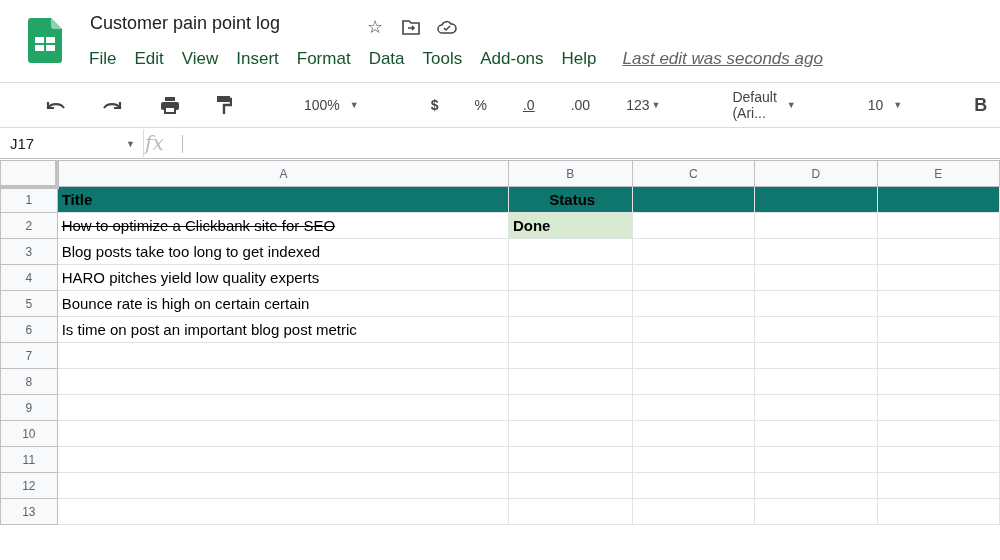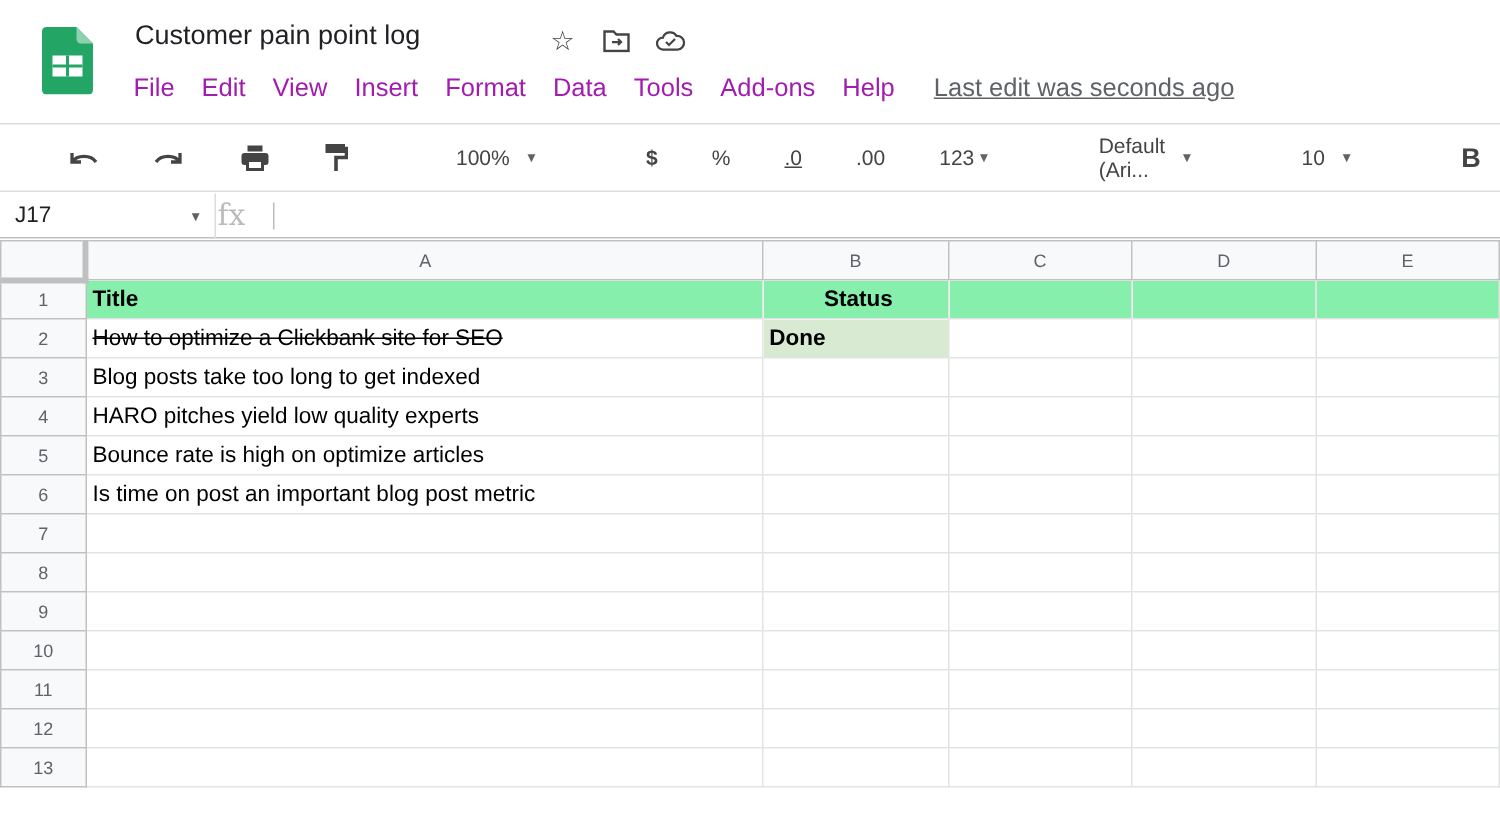--- a/index.html
+++ b/index.html
@@ -3,39 +3,39 @@
 <meta charset="utf-8">
 <style>
   * { box-sizing: border-box; margin: 0; padding: 0; }
   html, body { width: 1000px; height: 560px; overflow: hidden; background: #fff; font-family: "Liberation Sans", sans-serif; color: #202124; }
   .titlebar { position: absolute; left: 0; top: 0; width: 1000px; height: 80px; }
   .logo { position: absolute; left: 28px; top: 18px; width: 34px; height: 45px; }
   .doc-title { position: absolute; left: 90px; top: 13px; font-size: 18px; color: #202124; }
   .title-icons { position: absolute; left: 364px; top: 16px; display: flex; gap: 14px; }
   .title-icons span { width: 22px; height: 22px; display: inline-flex; align-items: center; justify-content: center; color: #444; font-size: 18px; }
   .menubar { position: absolute; left: 89px; top: 49px; display: flex; font-size: 17px; }
-  .menubar .m { margin-right: 18px; color: #a21caf; }
-  .last-edit { color: #5f6368; text-decoration: underline; margin-left: 8px; }
+  .menubar .m { margin-right: 18px; color: #14532d; }
+  .last-edit { color: #5f6368; text-decoration: underline; margin-left: 8px; font-style: italic; }
   .toolbar { position: absolute; left: 0; top: 82px; width: 1000px; height: 46px; border-top: 1px solid #dadce0; border-bottom: 1px solid #dadce0; display: flex; align-items: center; padding-left: 44px; font-size: 14px; color: #3c4043; gap: 24px; }
   .tb { display: inline-flex; align-items: center; justify-content: center; height: 28px; margin-right: 12px; color: #444; }
   .sep { width: 1px; height: 24px; background: #dadce0; margin: 0 12px 0 0; }
   .caret { font-size: 9px; color: #5f6368; margin-left: 10px; }
   .formulabar { position: absolute; left: 0; top: 129px; width: 1000px; height: 30px; border-bottom: 1px solid #c0c0c0; font-size: 15px; }
   .namebox { position: absolute; left: 0; top: 0; width: 144px; height: 30px; border-right: 1px solid #dadce0; padding: 6px 10px; }
   .namebox .caret { position: absolute; right: 8px; top: 10px; margin: 0; }
-  .fx { position: absolute; left: 145px; top: 2px; font-family: "DejaVu Serif", serif; color: #bbb; font-size: 20px; }
+  .fx { position: absolute; left: 145px; top: 2px; font-family: "DejaVu Serif", serif; font-style: italic; color: #bbb; font-size: 20px; }
   .fx-sep { position: absolute; left: 182px; top: 6px; width: 1px; height: 18px; background: #bbb; }
   .grid { position: absolute; left: 0; top: 160px; width: 1000px; height: 400px; }
   table { border-collapse: collapse; table-layout: fixed; font-size: 15px; }
   td, th { height: 26px; border: 1px solid #e2e3e3; overflow: hidden; white-space: nowrap; }
   th { background: #f8f9fa; color: #5f6368; font-weight: normal; font-size: 12px; border-color: #c0c0c0; }
   th.corner { background: #f8f9fa; border-right: 4px solid #c0c0c0; border-bottom: 4px solid #c0c0c0; }
   td.rh { background: #f8f9fa; color: #5f6368; text-align: center; font-size: 12px; border-color: #c0c0c0; }
   td.cell { padding-left: 4px; color: #000; }
-  tr.r1 td.cell { background: #86efac; font-weight: bold; }
+  tr.r1 td.cell { background: #0f766e; font-weight: bold; }
   .strike { text-decoration: line-through; }
   .done { background: #d9ead3 !important; color: #38761d; font-weight: bold; }
   .center { text-align: center; }
 </style>
 </head>
 <body>
 
 <div class="titlebar">
   <svg class="logo" viewBox="0 0 34 45">
     <path d="M3 0 H23 L34 11 V42 a3 3 0 0 1 -3 3 H3 a3 3 0 0 1 -3 -3 V3 a3 3 0 0 1 3 -3z" fill="#23a566"></path>
@@ -207,21 +207,21 @@
         <tr>
           <td class="rh">4</td>
           <td class="cell">HARO pitches yield low quality experts</td>
           <td class="cell"></td>
           <td class="cell"></td>
           <td class="cell"></td>
           <td class="cell"></td>
         </tr>
         <tr>
           <td class="rh">5</td>
-          <td class="cell">Bounce rate is high on optimize articles</td>
+          <td class="cell">Bounce rate is high on certain certain</td>
           <td class="cell"></td>
           <td class="cell"></td>
           <td class="cell"></td>
           <td class="cell"></td>
         </tr>
         <tr>
           <td class="rh">6</td>
           <td class="cell">Is time on post an important blog post metric</td>
           <td class="cell"></td>
           <td class="cell"></td>

